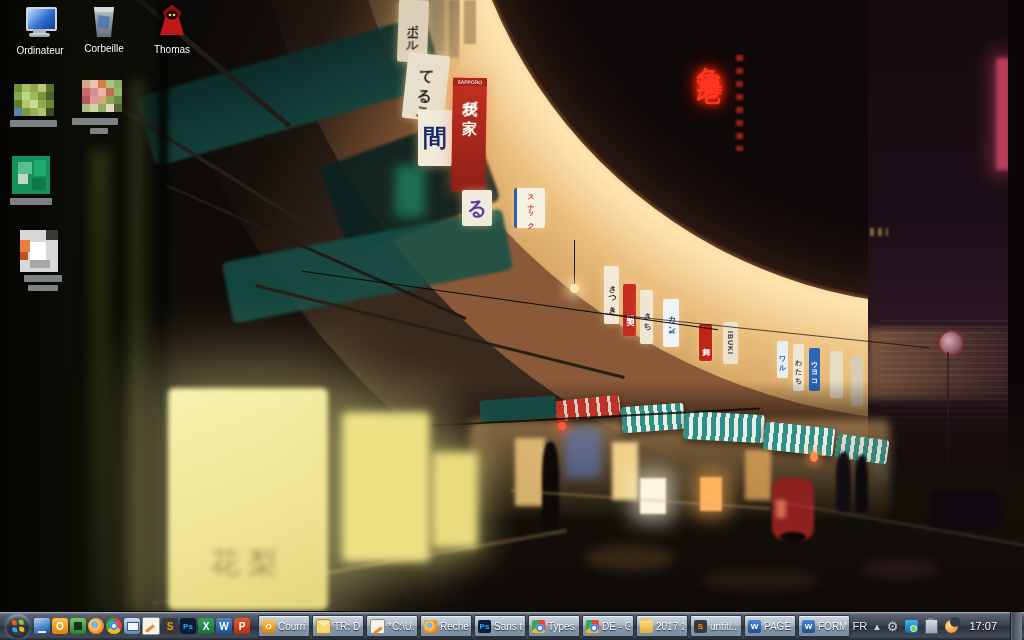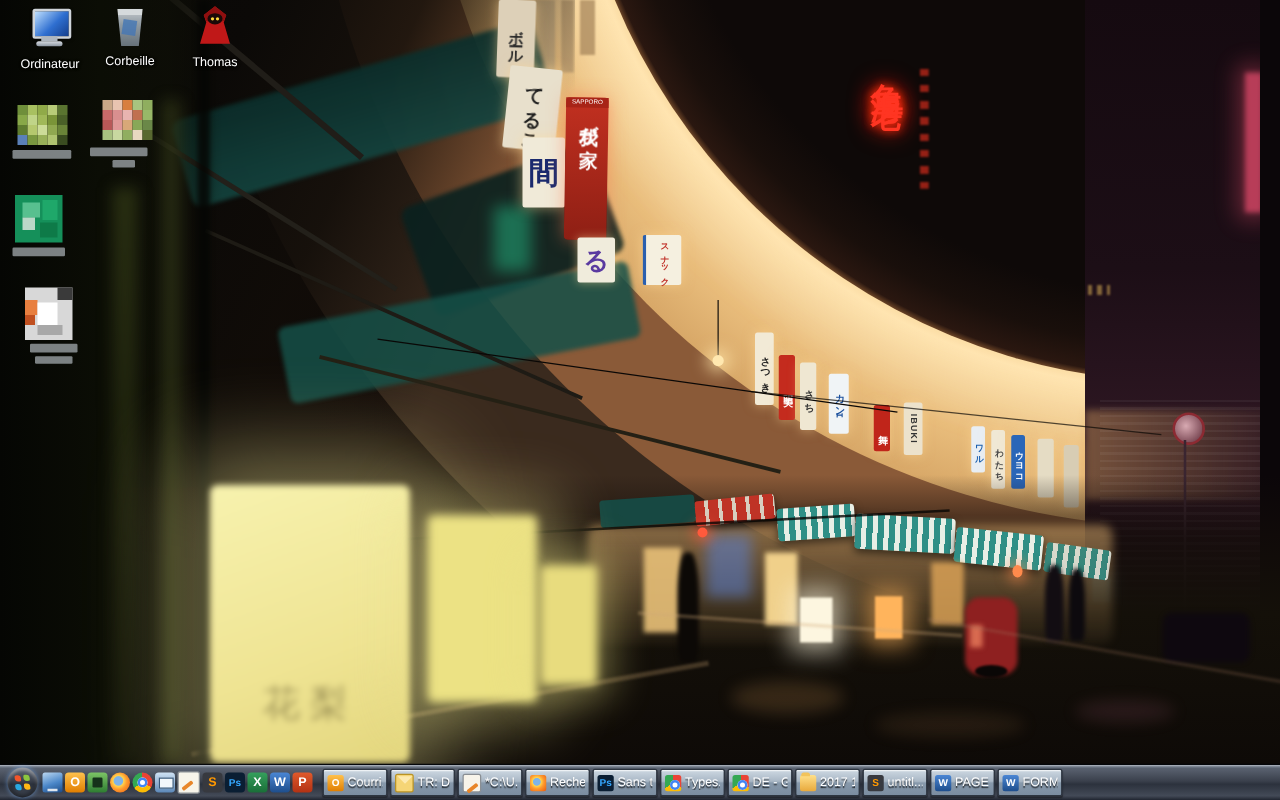--- a/index.html
+++ b/index.html
@@ -353,15 +353,25 @@
       <div class="tbtn">
         <span class="ic ic-word">W</span>
         <span class="tbl">PAGE ...</span>
       </div>
       <div class="tbtn">
         <span class="ic ic-word">W</span>
         <span class="tbl">FORM...</span>
       </div>
     </div>
 
+    <div class="tray">
+      <span class="lang">FR</span>
+      <span class="tico">▴</span>
+      <span class="tico gear">⚙</span>
+      <span class="lync"></span>
+      <span class="clip"></span>
+      <span class="weather"></span>
+      <span class="clock">17:07</span>
+      <span class="showdesk"></span>
+    </div>
   </div>
 
 </div>
 
 </body></html>

